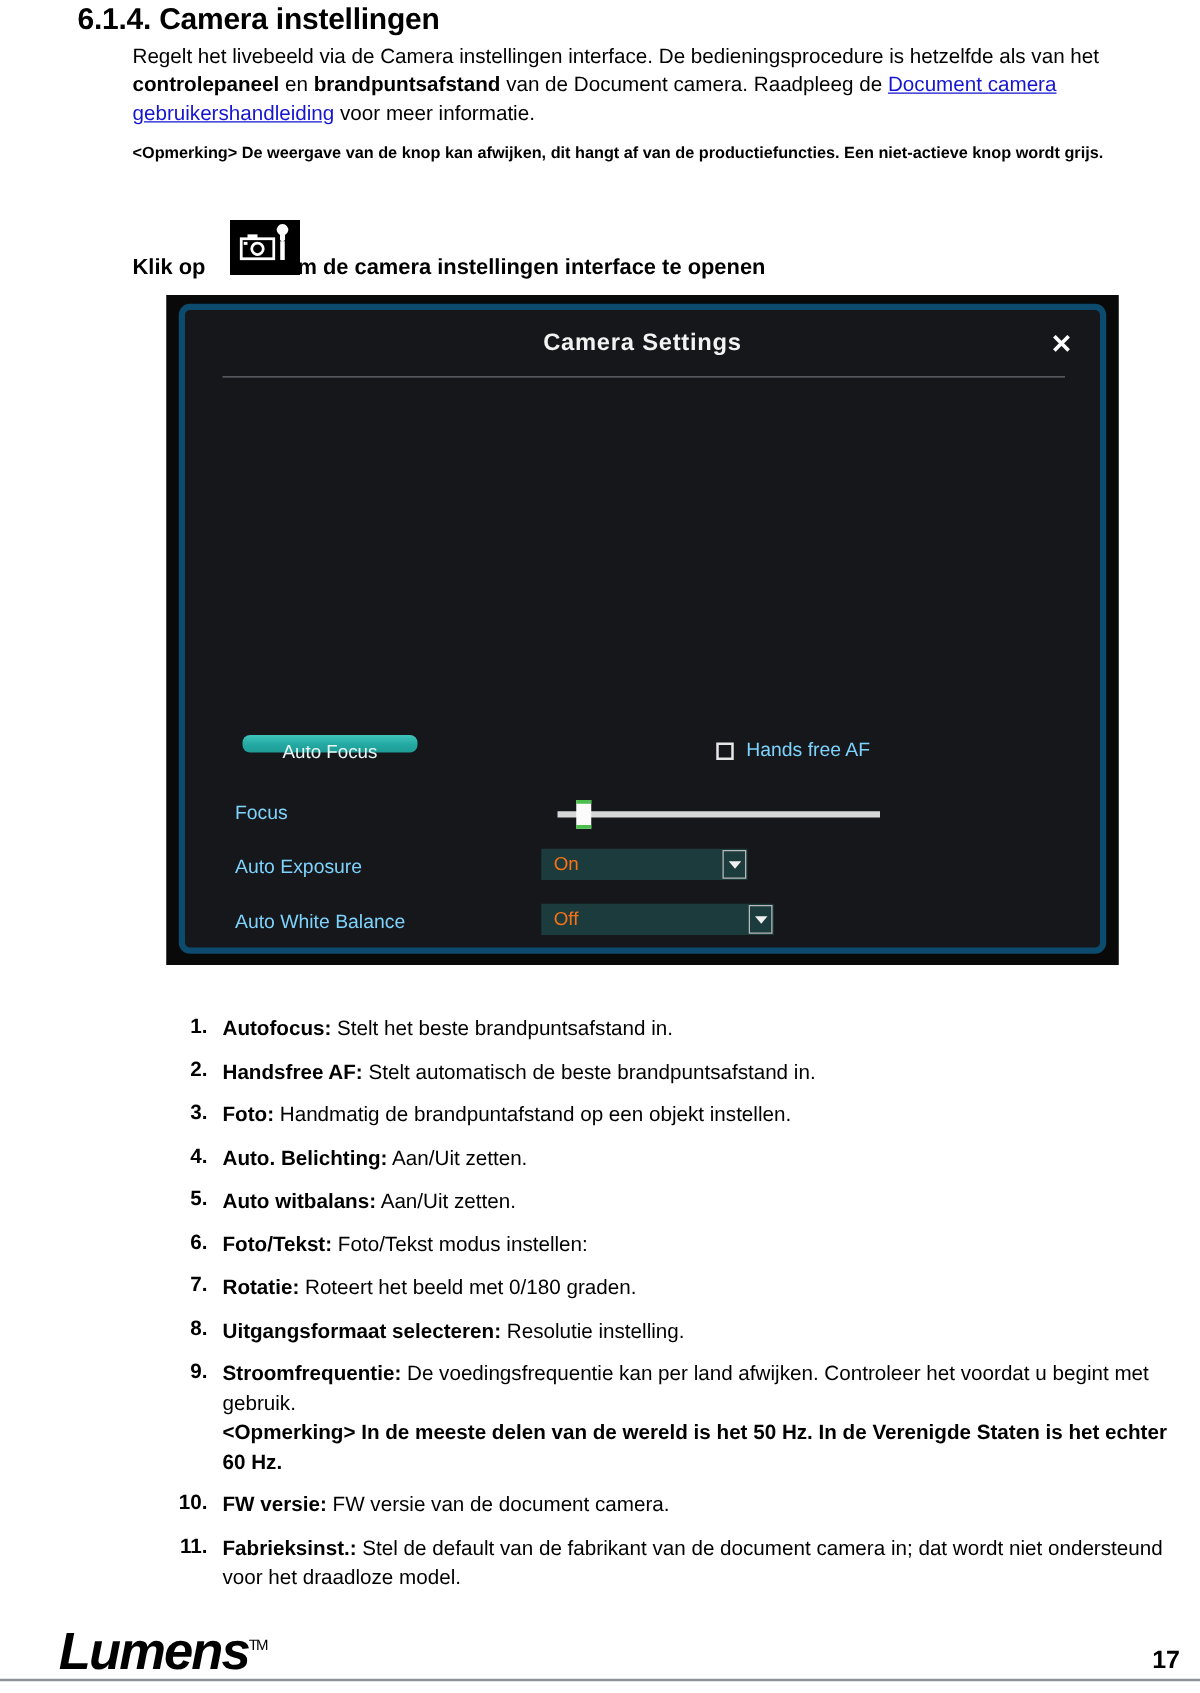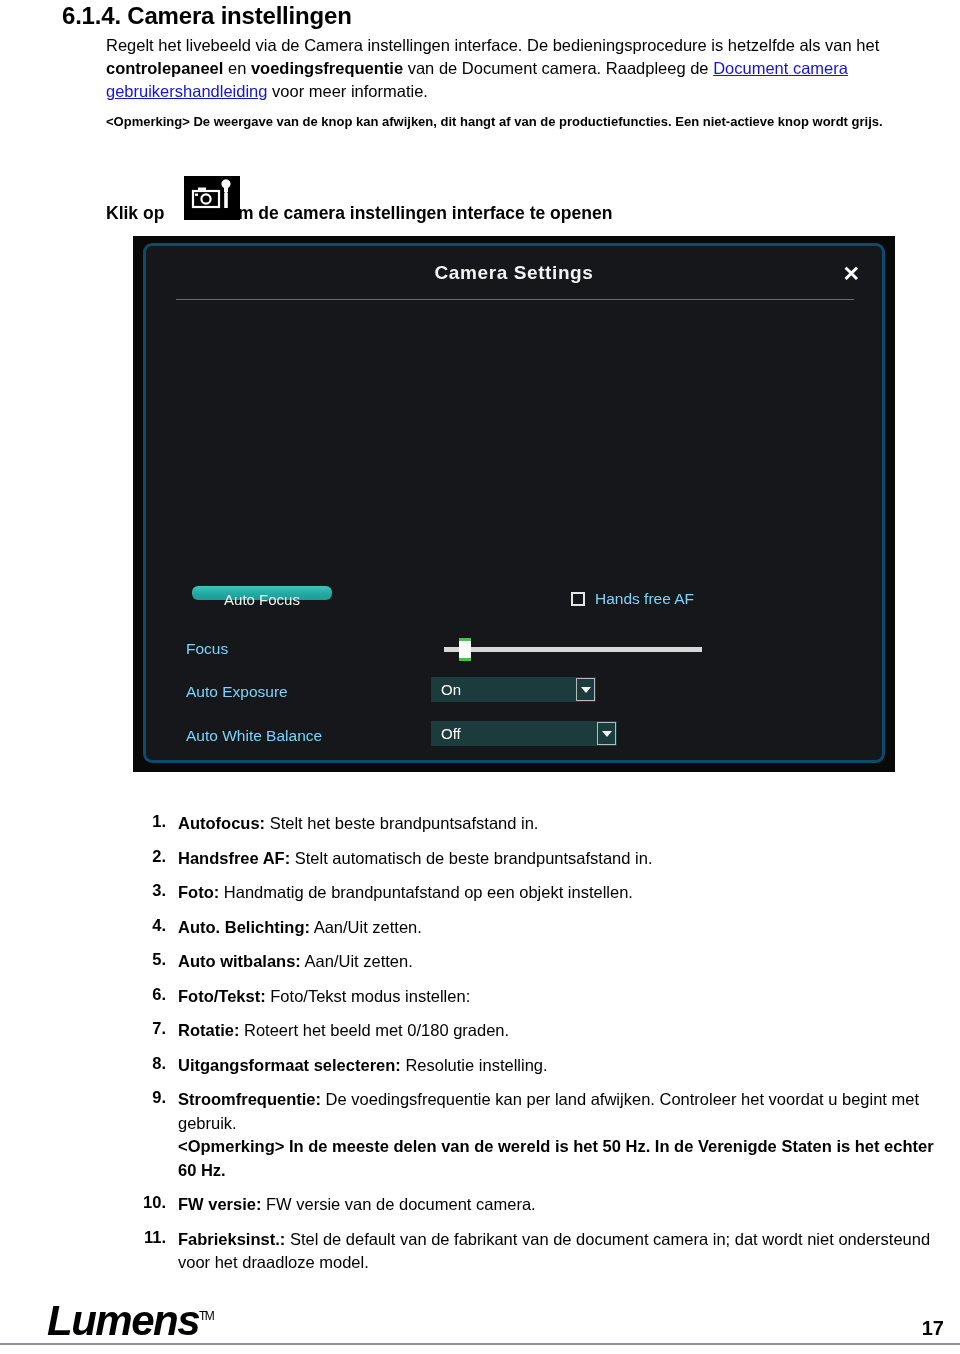--- a/index.html
+++ b/index.html
@@ -92,21 +92,21 @@
     padding: 0;
     box-sizing: border-box;
   }
   .dialog {
     position: absolute;
     left: 10px;
     top: 7px;
     width: 742px;
     height: 520px;
     background: #16171b;
-    border: 3px solid #0c4a6e;
+    border: 5px solid #0c4a6e;
     border-radius: 9px;
     box-sizing: border-box;
     overflow: hidden;
   }
   .dlg-title {
     position: absolute;
     left: 0; right: 0;
     top: 16px;
     text-align: center;
     color: #f3f3f3;
@@ -212,21 +212,21 @@
   .dd {
     position: absolute;
     height: 25px;
     background: #1c3b3c;
     display: flex;
     align-items: center;
     cursor: pointer;
     box-sizing: border-box;
   }
   .dd-text {
-    color: #ffffff;
+    color: #f97316;
     font-size: 15px;
     padding-left: 10px;
     white-space: nowrap;
     flex: 1;
     overflow: hidden;
   }
   .dd-arrow {
     width: 19px;
     height: 23px;
     margin-right: 1px;
@@ -310,21 +310,21 @@
   }
 </style>
 </head>
 <body>
 
 <div class="page">
 
   <div class="heading">6.1.4. Camera instellingen</div>
 
   <div class="intro">
-    <span>Regelt het livebeeld via de Camera instellingen interface. De bedieningsprocedure is hetzelfde als van het </span><b>controlepaneel</b><span> en </span><b>voedingsfrequentie</b><span> van de Document camera. Raadpleeg de </span><a class="link" href="#">Document camera gebruikershandleiding</a><span> voor meer informatie.</span>
+    <span>Regelt het livebeeld via de Camera instellingen interface. De bedieningsprocedure is hetzelfde als van het </span><b>controlepaneel</b><span> en </span><b>brandpuntsafstand</b><span> van de Document camera. Raadpleeg de </span><a class="link" href="#">Document camera gebruikershandleiding</a><span> voor meer informatie.</span>
   </div>
 
   <div class="note-bold">&lt;Opmerking&gt; De weergave van de knop kan afwijken, dit hangt af van de productiefuncties. Een niet-actieve knop wordt grijs.</div>
 
   <div class="klik-row">
     <span class="klik-left">Klik op</span>
     <span class="klik-right">om de camera instellingen interface te openen</span>
   </div>
 
   <div class="cam-icon-box">

